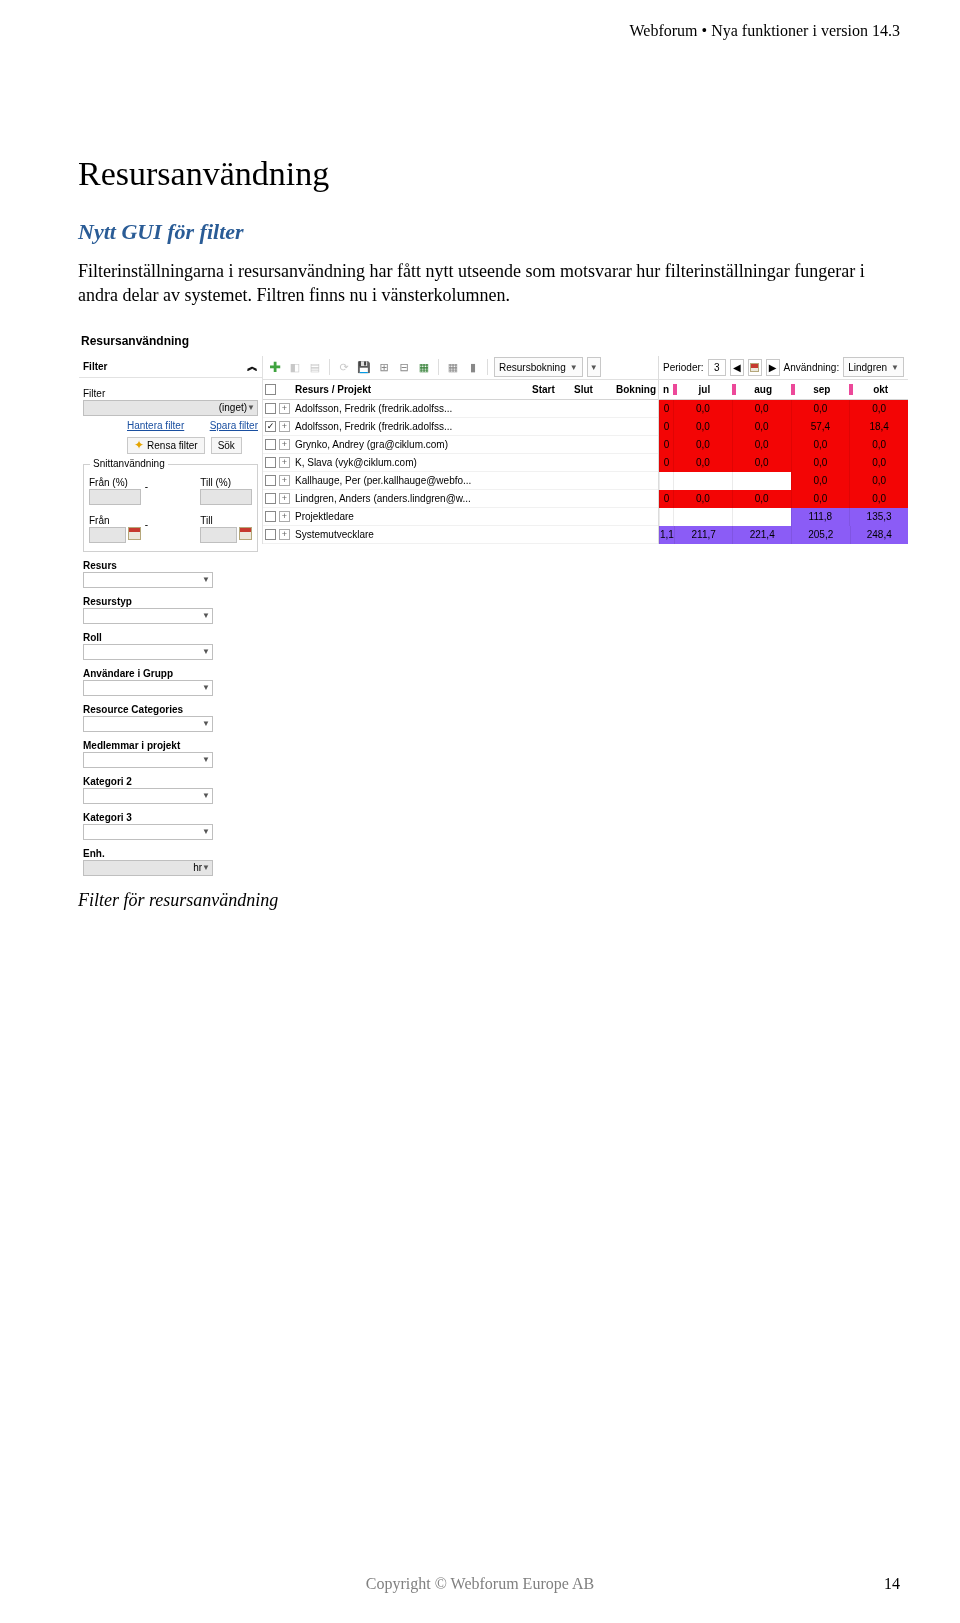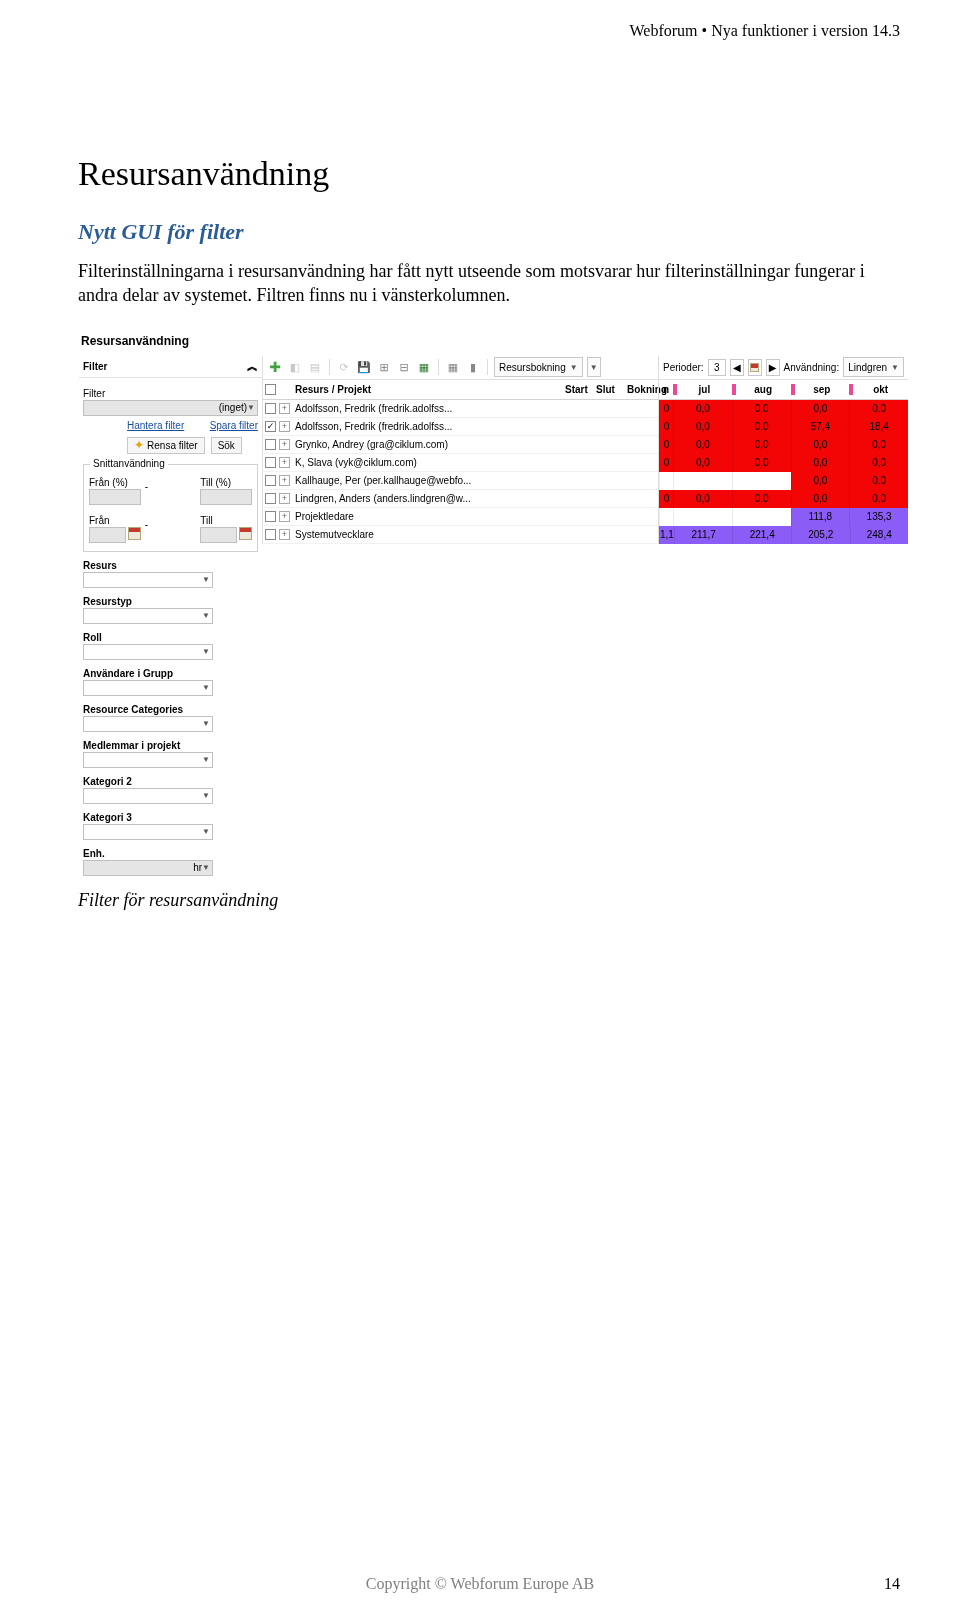--- a/index.html
+++ b/index.html
@@ -110,21 +110,21 @@
   .tb-nav { width:15px; height:17px; border:1px solid #c8c8c8; display:flex; align-items:center; justify-content:center; font-size:10px; }
 
   .cols-row {
     display:flex; height:20px; align-items:center;
     border-bottom:1px solid #d4d4d4;
     font-weight:bold; font-size:10px;
   }
   .c-chk { width:16px; }
   .c-tree { width:14px; text-align:center; color:#888; }
   .c-name { flex:1; padding-left:2px; }
-  .c-start, .c-slut, .c-bok { width:31px; }
+  .c-start, .c-slut, .c-bok { width:42px; }
 
   
   .right {
     width:250px; flex:none;
     border-left:1px solid #dcdcdc;
   }
   .right-toolbar {
     height:24px; display:flex; align-items:center; gap:4px; padding:0 4px;
     border-bottom:1px solid #e0e0e0; font-size:10px;
     white-space:nowrap;

